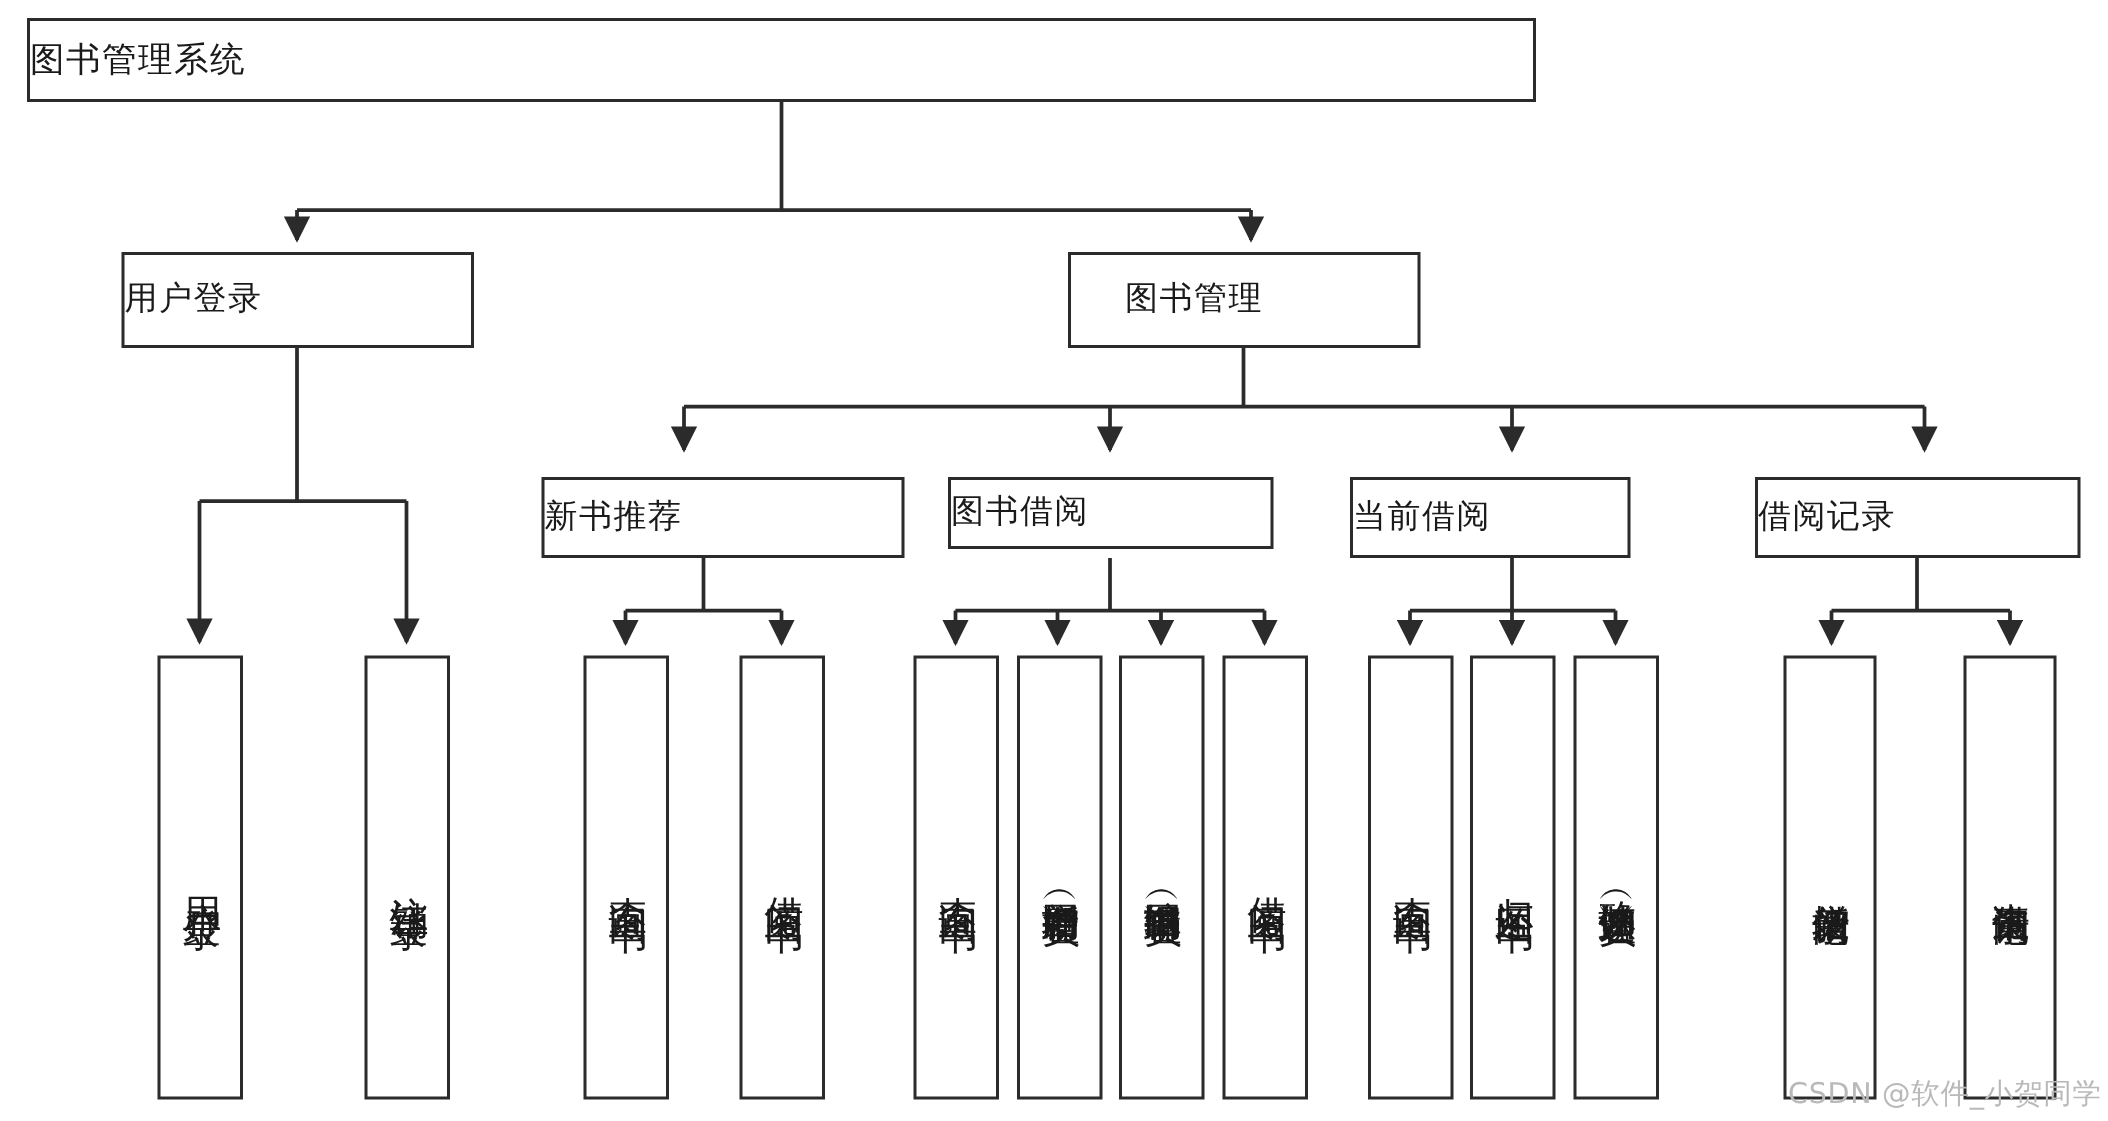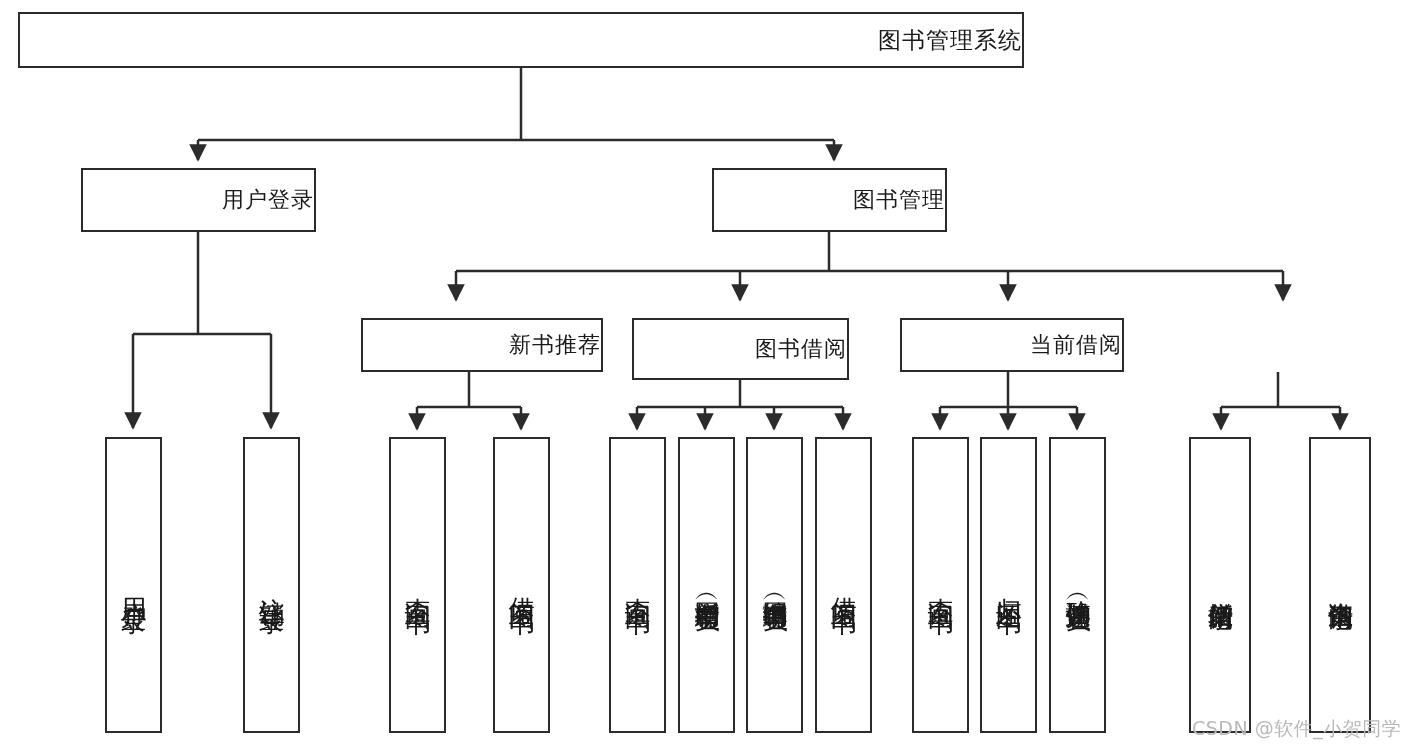--- a/index.html
+++ b/index.html
@@ -26,21 +26,21 @@
     height: 747px;
     pointer-events: none;
   }
   .node {
     position: absolute;
     box-sizing: border-box;
     border: 2.5px solid #2b2b2b;
     background: #ffffff;
     display: flex;
     align-items: center;
-    justify-content: flex-end;
+    justify-content: flex-start;
     color: #1a1a1a;
     z-index: 2;
   }
   .node .lbl {
     display: block;
     text-align: center;
     line-height: 1.25;
     white-space: nowrap;
   }
   
@@ -138,25 +138,28 @@
   <div class="node h" style="left:81px; top:168px; width:235px; height:64px;">
     <span class="lbl">用户登录</span>
   </div>
   <div class="node h" style="left:712px; top:168px; width:235px; height:64px;padding-left:36px;">
     <span class="lbl">图书管理</span>
   </div>
 
   <div class="node h" style="left:361px; top:318px; width:242px; height:54px;">
     <span class="lbl">新书推荐</span>
   </div>
-  <div class="node h" style="left:632px; top:318px; width:217px; height:62px;padding-left:33px;">
+  <div class="node h" style="left:632px; top:318px; width:217px; height:48px;">
     <span class="lbl">图书借阅</span>
   </div>
-  <div class="node h" style="left:900px; top:318px; width:224px; height:54px;">
+  <div class="node h" style="left:900px; top:318px; width:187px; height:54px;">
     <span class="lbl">当前借阅</span>
+  </div>
+  <div class="node h" style="left:1170px; top:318px; width:217px; height:54px;">
+    <span class="lbl">借阅记录</span>
   </div>
 
   <div class="node v" style="left:105px; top:437px; width:57px; height:296px;">
     <span class="lbl">用户登录</span>
   </div>
   <div class="node v" style="left:243px; top:437px; width:57px; height:296px;">
     <span class="lbl">注销登录</span>
   </div>
 
   <div class="node v" style="left:389px; top:437px; width:57px; height:296px;">

